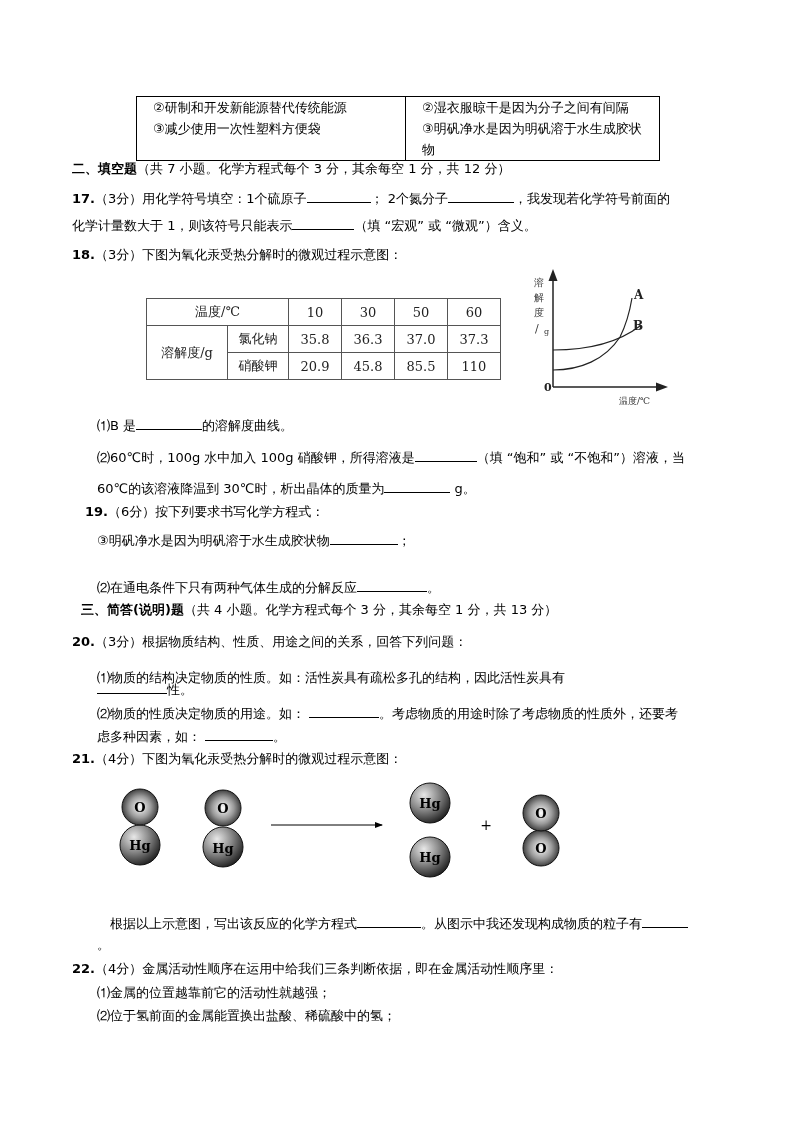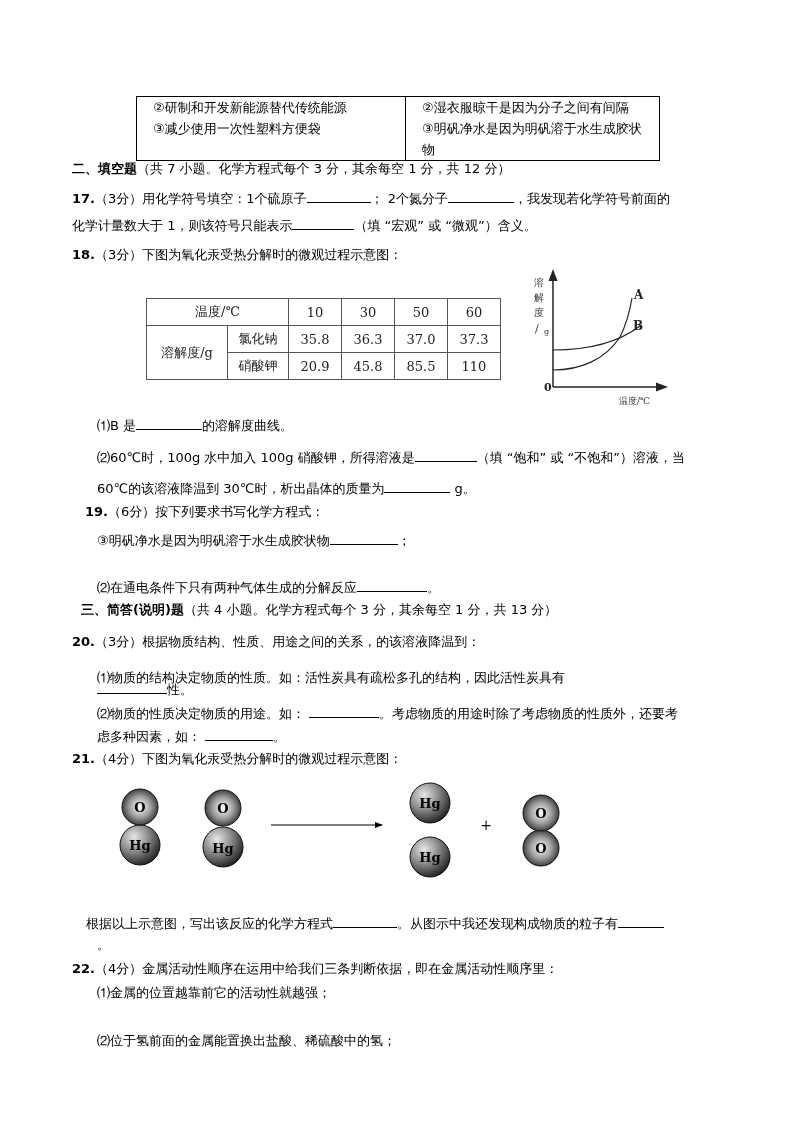--- a/index.html
+++ b/index.html
@@ -113,21 +113,21 @@
 </div>
 <div class="abs" style="left:97px; top:578px;">
   <span>⑵在通电条件下只有两种气体生成的分解反应</span><span class="blank" style="width:70px"></span><span>。</span>
 </div>
 
 <div class="abs" style="left:81px; top:601px;">
   <span class="b">三、简答(说明)题</span><span>（共 4 小题。化学方程式每个 3 分，其余每空 1 分，共 13 分）</span>
 </div>
 
 <div class="abs" style="left:72px; top:633px;">
-  <span class="b">20.</span><span>（3分）</span><span>根据物质结构、性质、用途之间的关系，的该溶液降温到：</span>
+  <span class="b">20.</span><span>（3分）</span><span>根据物质结构、性质、用途之间的关系，回答下列问题：</span>
 </div>
 <div class="abs" style="left:97px; top:656px;margin-top:13px;">
   <span>⑴物质的结构决定物质的性质。如：活性炭具有疏松多孔的结构，因此活性炭具有</span>
 </div>
 <div class="abs" style="left:97px; top:680px;">
   <span class="blank" style="width:70px"></span><span>性。</span>
 </div>
 <div class="abs" style="left:97px; top:704px;">
   <span>⑵物质的性质决定物质的用途。如：</span><span class="blank" style="width:70px; margin-left:4px"></span><span>。考虑物质的用途时除了考虑物质的性质外，还要考</span>
 </div>
@@ -181,28 +181,28 @@
   <text x="376" y="55" font-size="14" text-anchor="middle">+</text>
 
   <g>
     <circle cx="431" cy="73" r="18" fill="url(#ballO)" stroke="#111" stroke-width="1"></circle>
     <circle cx="431" cy="38" r="18" fill="url(#ballO)" stroke="#111" stroke-width="1"></circle>
     <text x="431" y="43" font-size="13" font-weight="bold" text-anchor="middle">O</text>
     <text x="431" y="78" font-size="13" font-weight="bold" text-anchor="middle">O</text>
   </g>
 </svg>
 
-<div class="abs" style="left:86px; top:914px;">
+<div class="abs" style="left:110px; top:914px;">
   <span>根据以上示意图，写出该反应的化学方程式</span><span class="blank" style="width:64px"></span><span>。从图示中我还发现构成物质的粒子有</span><span class="blank" style="width:46px"></span>
 </div>
 <div class="abs" style="left:97px; top:936px;">
   <span>。</span>
 </div>
 
 <div class="abs" style="left:72px; top:960px;">
   <span class="b">22.</span><span>（4分）</span><span>金属活动性顺序在运用中给我们三条判断依据，即在金属活动性顺序里：</span>
 </div>
 <div class="abs" style="left:97px; top:984px;">
   <span>⑴金属的位置越靠前它的活动性就越强；</span>
 </div>
-<div class="abs" style="left:97px; top:1007px;margin-top:25px;">
+<div class="abs" style="left:97px; top:1007px;">
   <span>⑵位于氢前面的金属能置换出盐酸、稀硫酸中的氢；</span>
 </div>
 
 </body></html>

